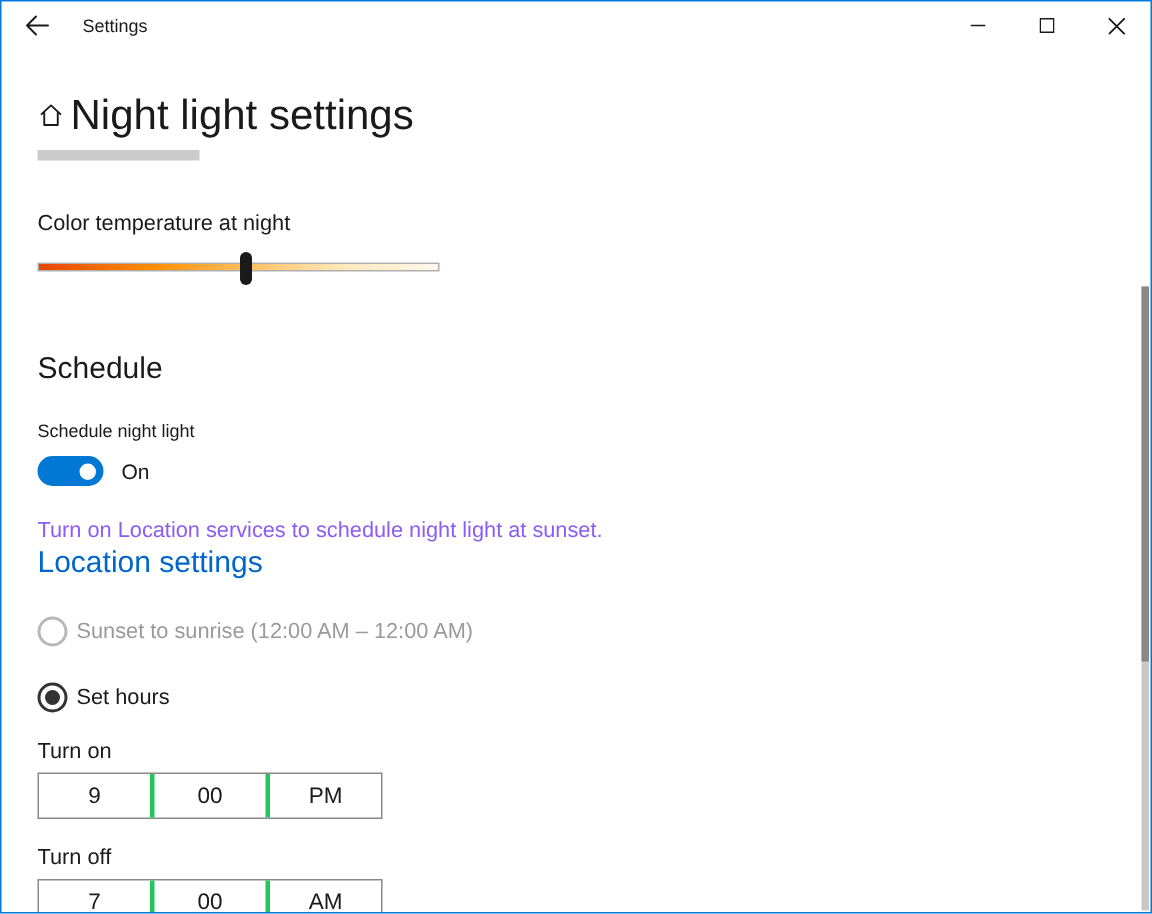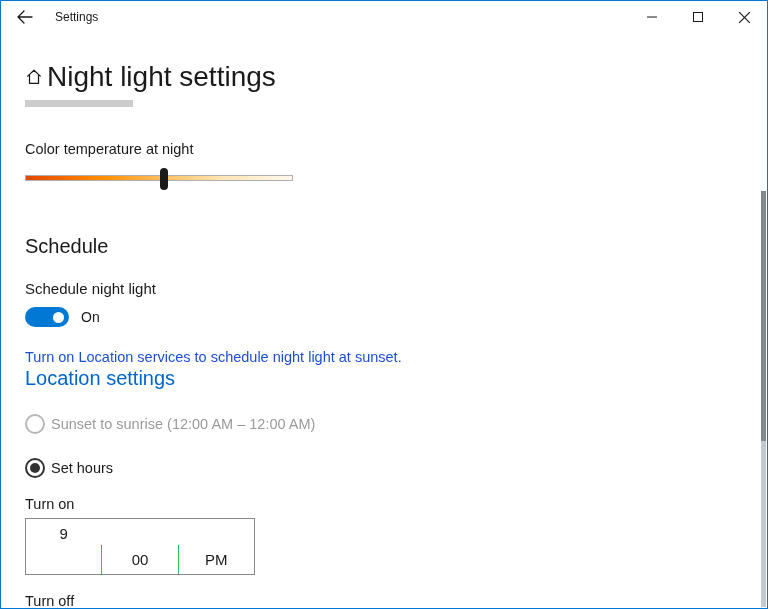--- a/index.html
+++ b/index.html
@@ -74,34 +74,34 @@
     width: 8px; height: 22px;
     background: #1a1a1a;
     border-radius: 4px;
     transform: translateX(-50%);
   }
   h2.section {
     font-size: 20px;
     font-weight: 400;
     margin: 48px 0 0 0;
   }
-  .setting-label { margin-top: 22px; font-size: 15px;}
+  .setting-label { margin-top: 22px; font-size: 12px;}
   .toggle-row {
     display: flex; align-items: center; gap: 12px; margin-top: 10px;
   }
   .toggle {
     width: 44px; height: 20px; border-radius: 10px; background: #0078d4;
     position: relative;
   }
   .toggle .knob {
     position: absolute; width: 11px; height: 11px; border-radius: 50%;
     background: #fff; top: 4.5px; right: 5px;
   }
   .warning {
-    color: #1d4ed8; margin-top: 22px; font-size: 14.5px;
+    color: #8b5cf6; margin-top: 22px; font-size: 14.5px;
   }
   .link { color: #0066cc; margin-top: 2px; cursor: pointer; font-size: 20px;}
   .radio-row {
     display: flex; align-items: center; gap: 6px; margin-top: 24px;
     font-size: 14.5px;
   }
   .radio {
     width: 20px; height: 20px; border-radius: 50%;
     border: 2px solid #333; position: relative; flex-shrink:0;
   }
@@ -113,21 +113,21 @@
   .radio-row.disabled { color: #9a9a9a; }
   .time-label { margin-top: 18px; font-size: 14.5px;}
   .time-picker {
     display: flex; margin-top: 6px; width: 230px;
     border: 1px solid #888;
   }
   .time-picker .cell {
     flex: 1; text-align: center; padding: 6px 0;
     font-size: 15px;
   }
-  .time-picker .cell + .cell { border-left: 1px solid #22c55e; margin-top: 26px; }
+  .time-picker .cell + .cell { border-left: 3px solid #22c55e; }
   .scrollbar {
     position: absolute;
     right: 1px;
     top: 190px;
     bottom: 1px;
     width: 5px;
     background: #c8c8c8;
   }
   .scrollbar-thumb {
     position: absolute; left:0; right:0; top:0; height: 60%; background: #888;

